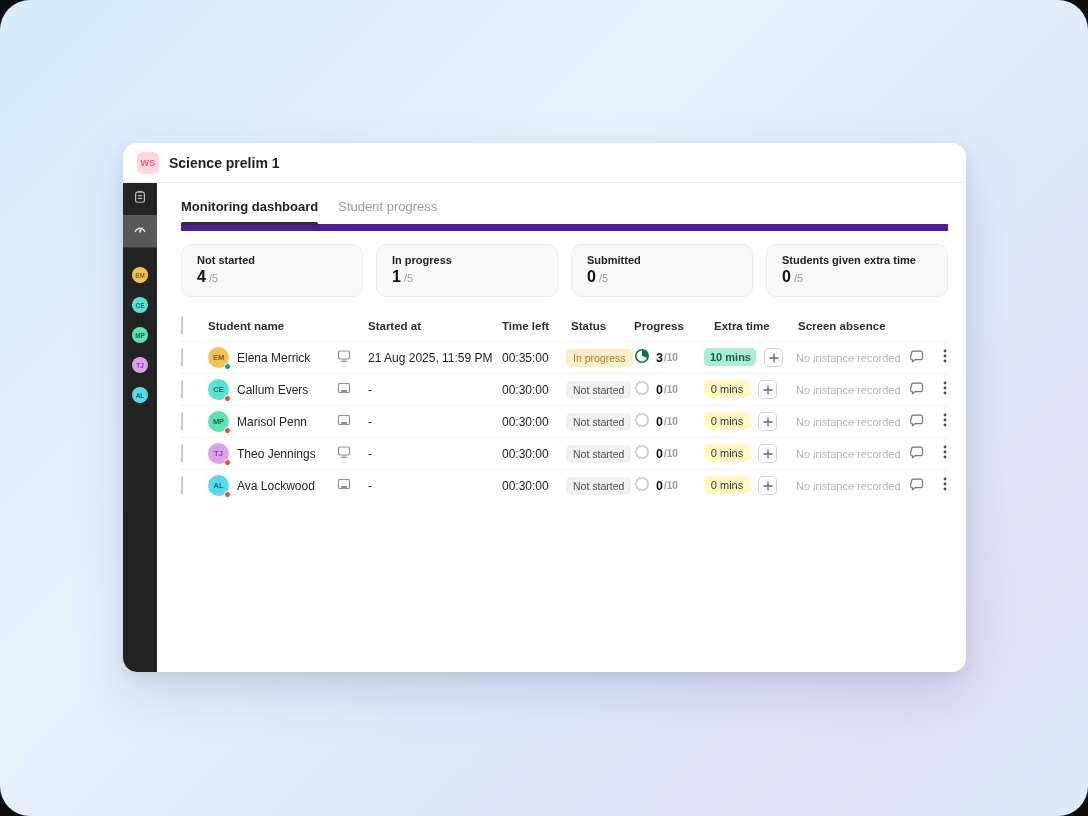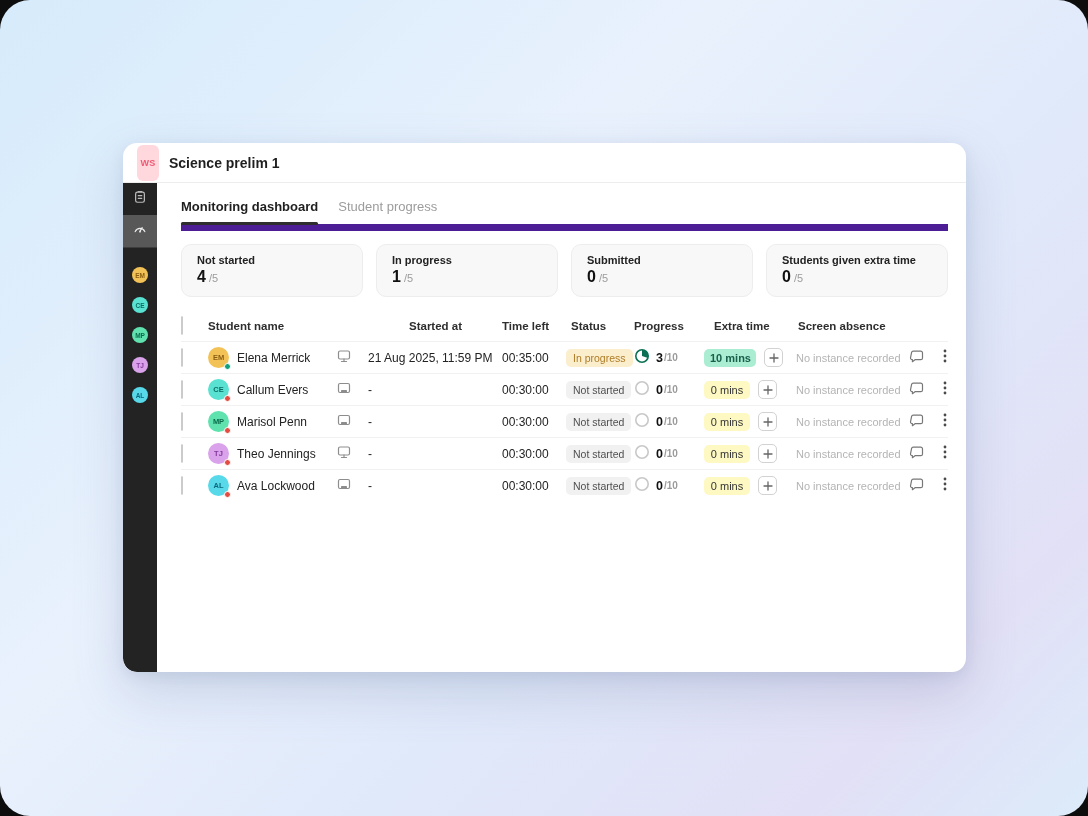--- a/index.html
+++ b/index.html
@@ -9,21 +9,21 @@
     background:linear-gradient(135deg,#d6ebfb 0%,#e9f1fd 38%,#e0e9fa 62%,#e2e0f6 85%,#dcebfa 100%);
   }
   .app-card {
     position:absolute; left:123px; top:143px; width:843px; height:529px;
     background:#ffffff; border-radius:14px;
     box-shadow:0 20px 50px rgba(90,110,150,.22), 0 4px 14px rgba(90,110,150,.12);
     display:flex; flex-direction:column; overflow:hidden;
   }
   
   .card-header { height:40px; display:flex; align-items:center; gap:10px; padding:0 14px; border-bottom:1px solid #ededed; flex:0 0 auto; }
-  .ws-badge { width:22px; height:36px; border-radius:6px; background:#ffd8de; color:#ee5a73; font-size:9px; font-weight:700; display:flex; align-items:center; justify-content:center; letter-spacing:.2px; }
+  .ws-badge { width:22px; height:22px; border-radius:6px; background:#ffd8de; color:#ee5a73; font-size:9px; font-weight:700; display:flex; align-items:center; justify-content:center; letter-spacing:.2px; }
   .card-title { font-size:14px; font-weight:700; color:#1f1f1f; }
   
   .card-body { flex:1; display:flex; min-height:0; }
   .side-rail { width:34px; background:#232324; border-bottom-left-radius:14px; display:flex; flex-direction:column; align-items:center; flex:0 0 auto; }
   .rail-nav { width:100%; display:flex; flex-direction:column; align-items:center; border-bottom:1px solid #3d3d3d; }
   .rail-item { width:100%; height:32px; display:flex; align-items:center; justify-content:center; cursor:pointer; }
   .rail-item.active { background:#585858; }
   .rail-avatars { display:flex; flex-direction:column; align-items:center; gap:14px; padding-top:19px; }
   .rail-avatar { width:16px; height:16px; border-radius:50%; font-size:6.5px; font-weight:700; display:flex; align-items:center; justify-content:center; cursor:pointer; }
   
@@ -52,21 +52,21 @@
   .presence-dot { position:absolute; right:-2px; bottom:-2px; width:7px; height:7px; border-radius:50%; border:1.5px solid #fff; }
   .student-name { font-size:12px; color:#232323; white-space:nowrap; overflow:hidden; text-overflow:ellipsis; }
   .cell-text { font-size:12px; color:#232323; padding-left:2px; white-space:nowrap; }
   .device-cell { display:flex; align-items:center; }
   .status-badge { display:inline-block; font-size:10.5px; padding:3px 7px; border-radius:5px; margin-left:8px; white-space:nowrap; }
   .status-badge.in-progress { background:#fbeecd; color:#ad7b25; }
   .status-badge.not-started { background:#f1f1f1; color:#4f4f4f; }
   .progress-cell { display:flex; align-items:center; gap:6px; padding-left:6px; }
   .progress-num { font-size:12.5px; font-weight:700; color:#111; }
   .progress-total { font-size:10px; color:#9b9b9b; font-weight:700; }
-  .extra-cell { display:flex; align-items:center; gap:8px; }
+  .extra-cell { display:flex; align-items:flex-start; gap:8px; }
   .extra-time-badge { min-width:46px; text-align:center; font-size:11px; padding:3px 6px; border-radius:5px; white-space:nowrap; }
   .extra-time-badge.active { background:#abedd2; color:#19604c; font-weight:600; }
   .extra-time-badge.zero { background:#fef9c3; color:#333; }
   .plus-btn { width:19px; height:19px; border:1px solid #d2d2d2; border-radius:5px; background:#fff; display:flex; align-items:center; justify-content:center; cursor:pointer; }
   .absence-text { font-size:11px; color:#b4b4b4; padding-left:13px; white-space:nowrap; }
   .icon-btn { display:flex; align-items:center; justify-content:center; cursor:pointer; }
 </style>
 </head>
 <body>
 
@@ -145,21 +145,21 @@
                 <span class="stat-total">/5</span>
               </div>
           </div>
         </div>
 
         <div class="table">
           <div class="t-grid t-head">
             <div><span class="checkbox"></span></div>
             <div class="h">Student name</div>
             <div></div>
-            <div class="h" style="padding-left:2px;margin-left:41px;">Started at</div>
+            <div class="h" style="padding-left:2px;">Started at</div>
             <div class="h" style="padding-left:2px;">Time left</div>
             <div class="h" style="padding-left:13px;">Status</div>
             <div class="h" style="padding-left:6px;">Progress</div>
             <div class="h" style="padding-left:10px;">Extra time</div>
             <div class="h" style="padding-left:15px;">Screen absence</div>
             <div></div>
               <div></div>
           </div>
 
           <div class="t-grid t-row">

